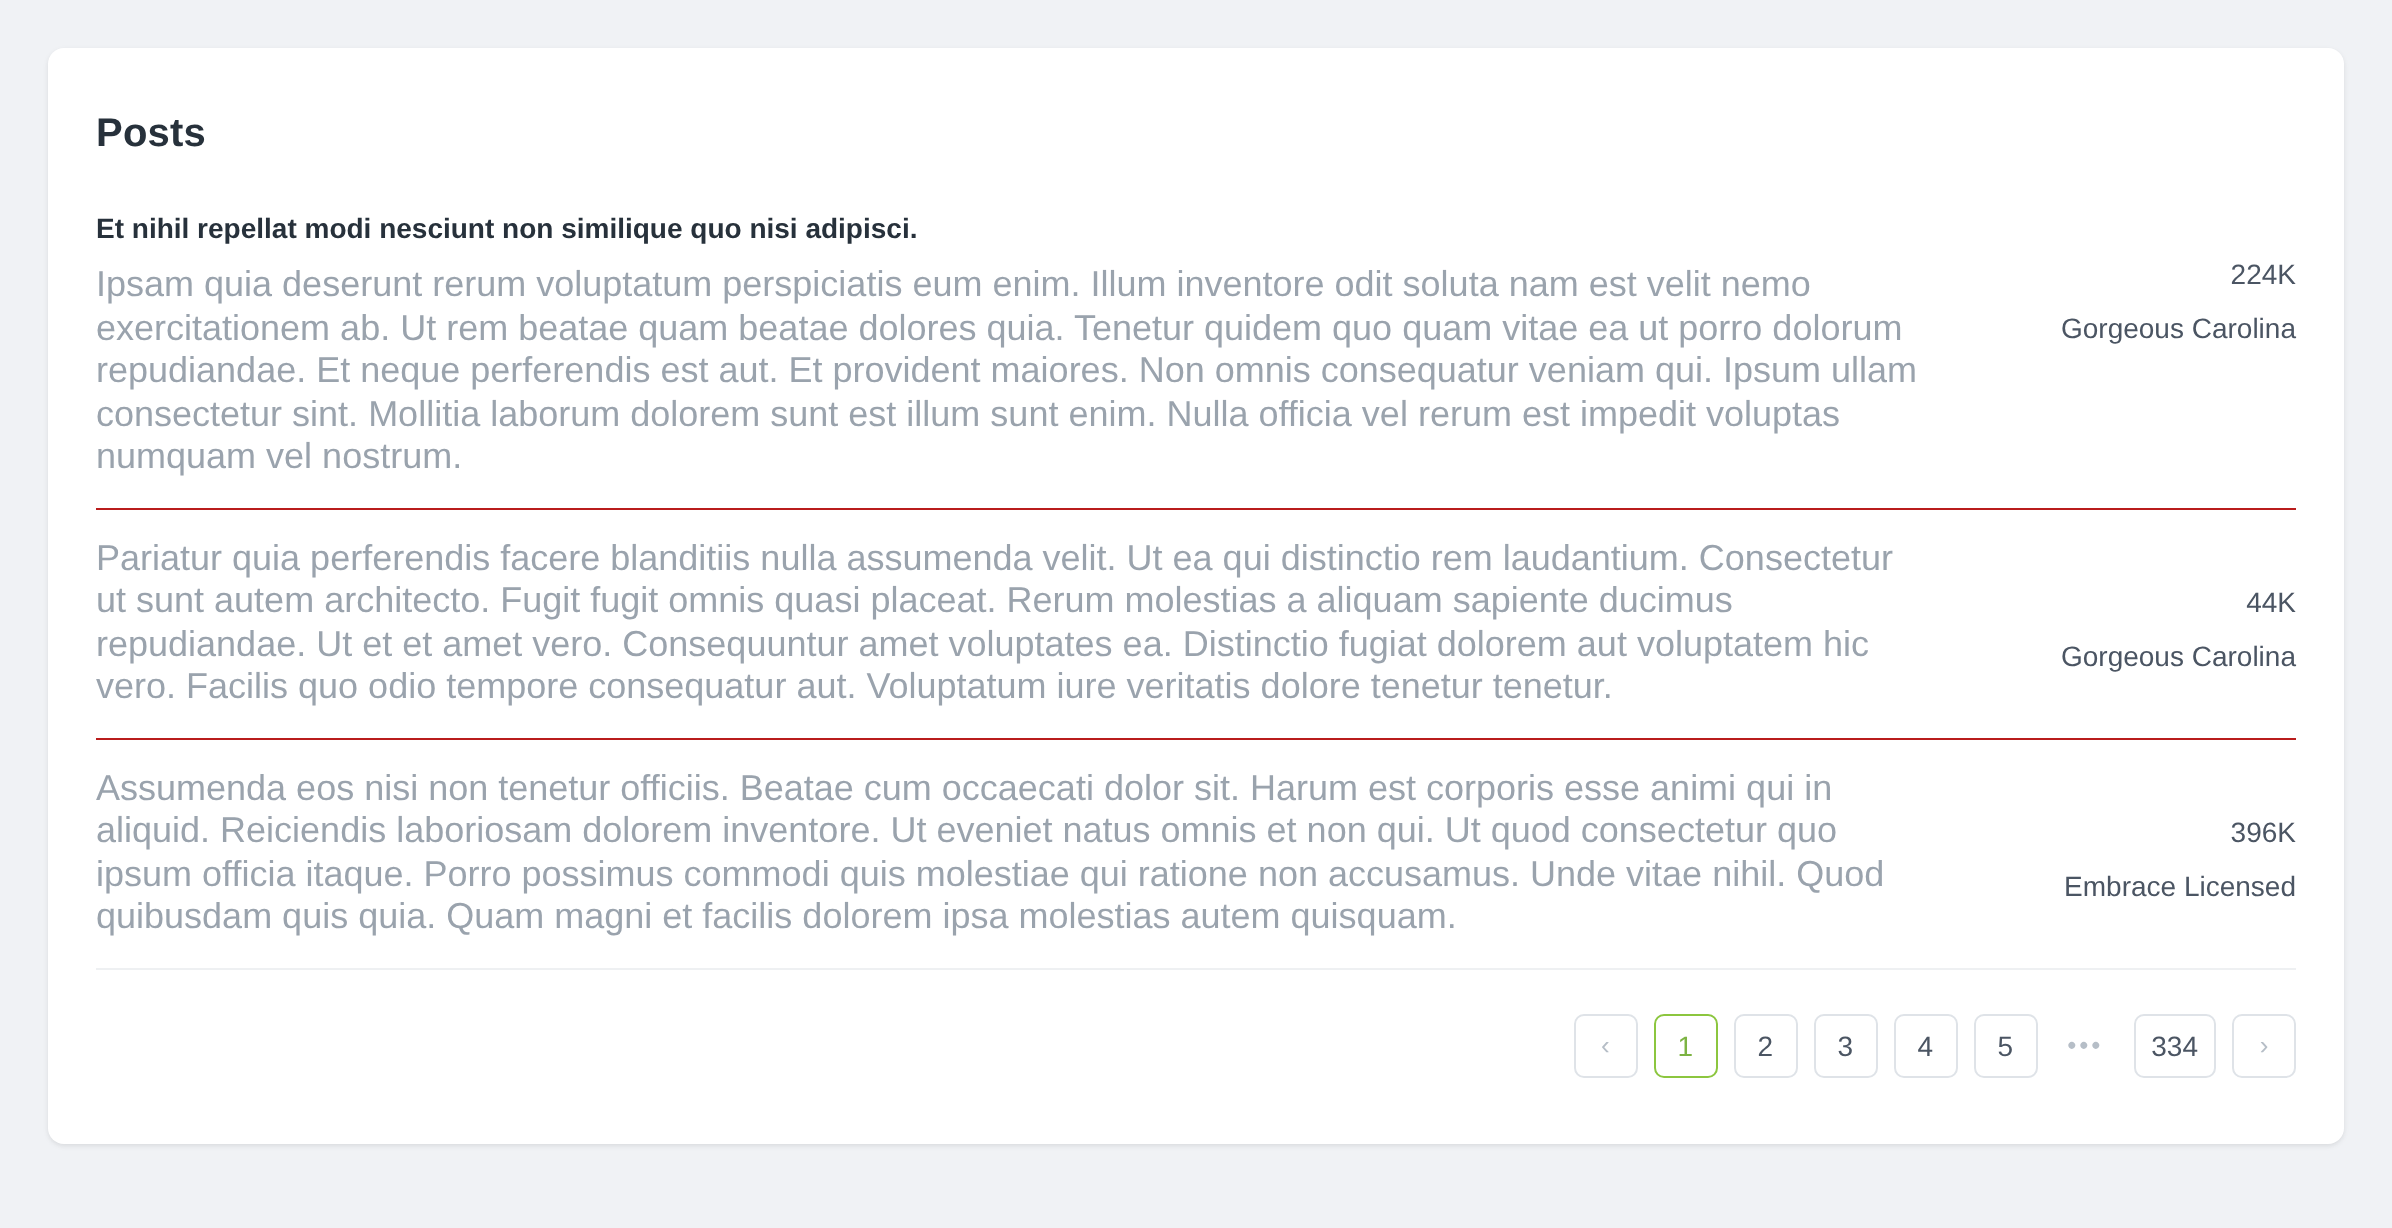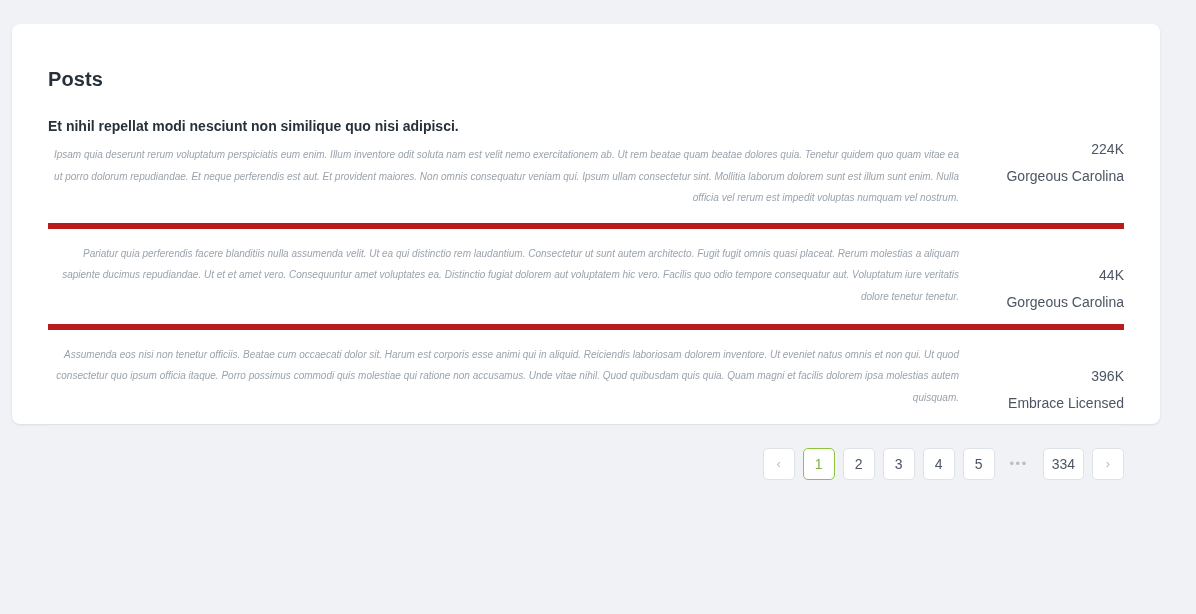--- a/index.html
+++ b/index.html
@@ -11,61 +11,60 @@
     width: 1196px;
     height: 614px;
     background: #f0f2f5;
     font-family: "Liberation Sans", sans-serif;
     font-size: 14px;
     color: #2c3e50;
     overflow: hidden;
   }
   .card {
     position: absolute;
-    left: 12px;
+    left: 24px;
     top: 24px;
     width: 1148px;
-    height: 400px;
+    height: 548px;
     background: #ffffff;
     border-radius: 8px;
     box-shadow: 0 1px 3px rgba(0,0,0,0.06), 0 1px 2px rgba(0,0,0,0.04);
-    padding: 36px;
+    padding: 24px;
   }
   .page-title {
     font-size: 20px;
     font-weight: bold;
     color: #27313b;
     margin: 8px 0 26px 0;
     letter-spacing: 0.1px;
   }
   .post-row {
     display: flex;
     align-items: flex-start;
-    border-bottom: 6px solid #b91c1c;
+    border-bottom: 1px solid #b91c1c;
     padding: 0 0 14px 0;
     margin-bottom: 14px;
   }
   .post-main {
     width: 935px;
     flex: 0 0 935px;
     padding-right: 24px;
   }
   .post-title {
     font-size: 14px;
     font-weight: bold;
     color: #27313b;
     margin-bottom: 9px;
     line-height: 18px;
   }
   .post-body {
-    font-size: 10px;
+    font-size: 18px;
     color: #9aa3ad;
     line-height: 21.5px;
-    text-align: right;
-    font-style: italic;
+    text-align: left;
   }
   .post-meta {
     flex: 1 1 auto;
     text-align: right;
     padding-top: 24px;
   }
   .post-count {
     font-size: 14px;
     color: #4b5563;
     margin-bottom: 11px;

